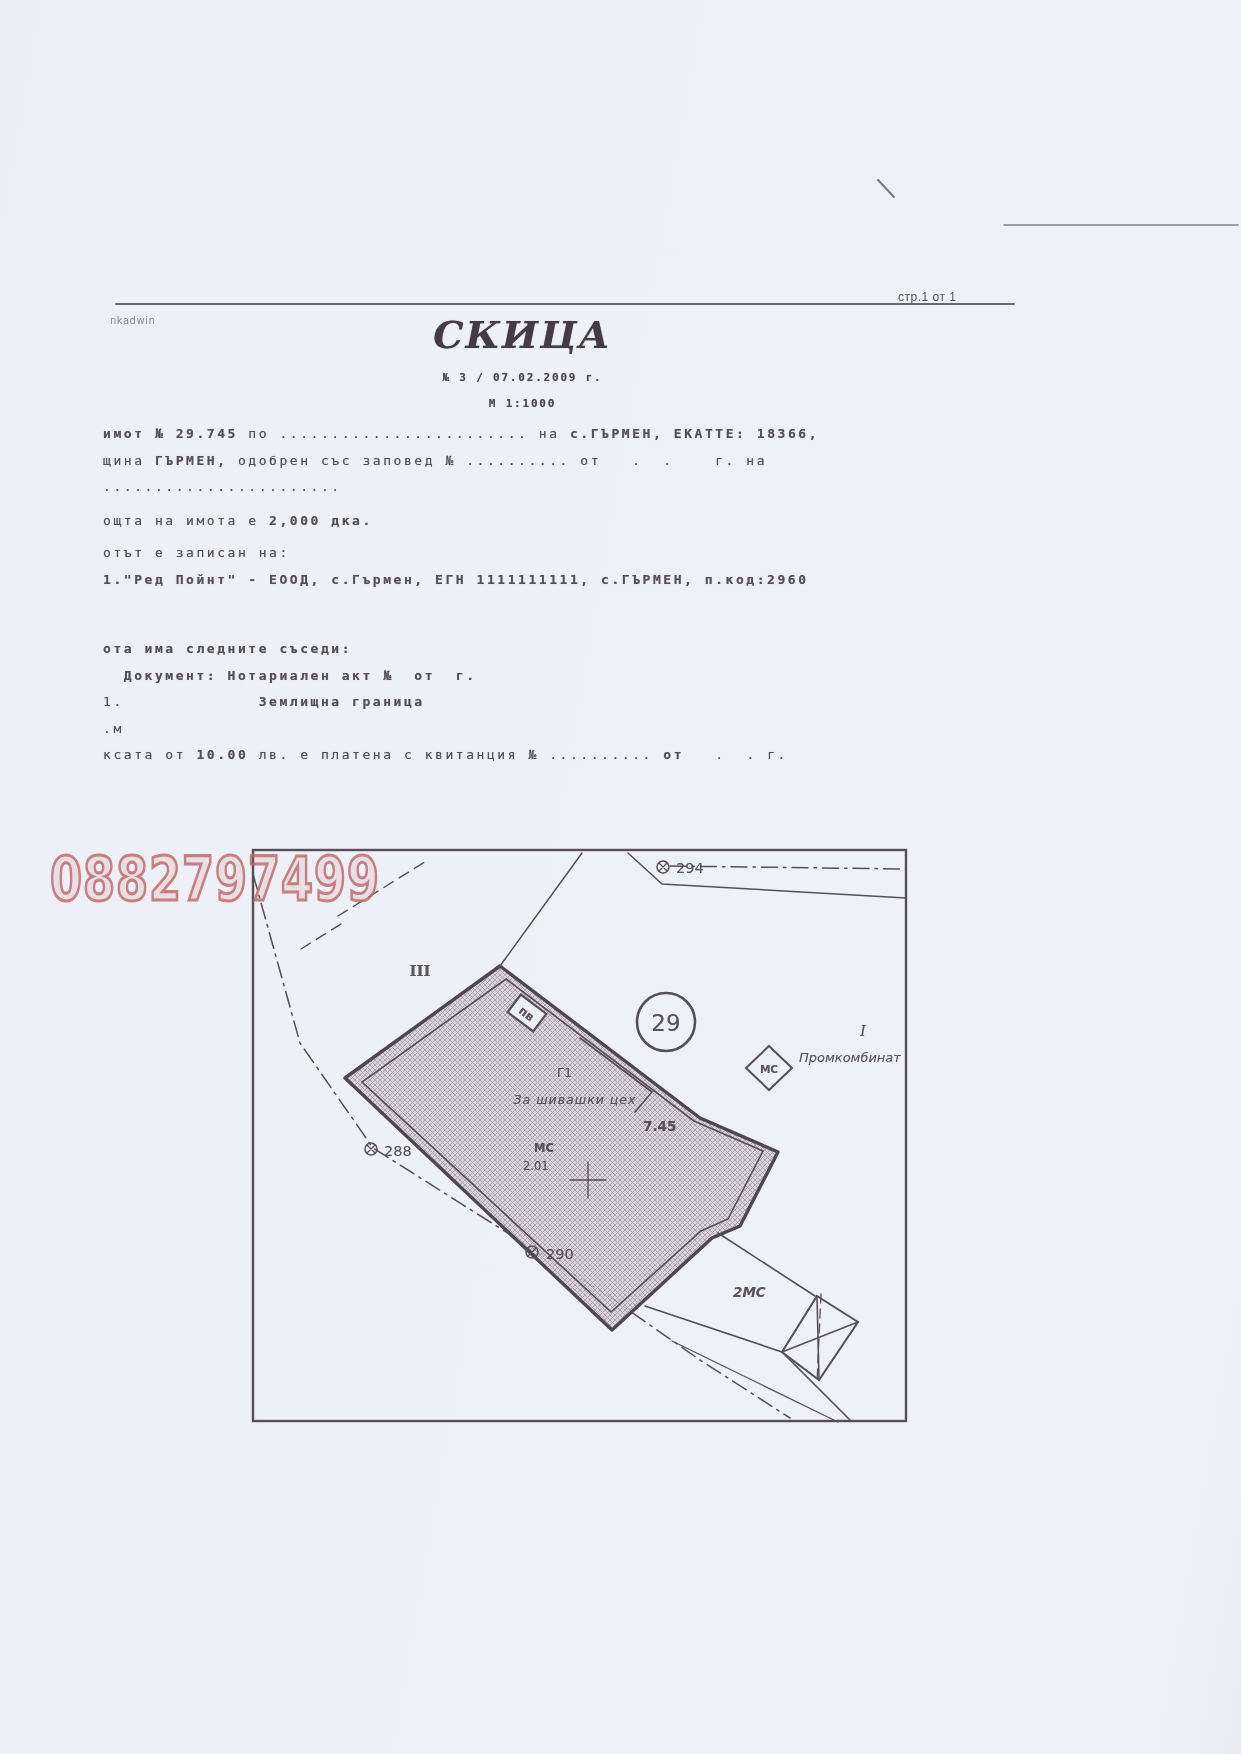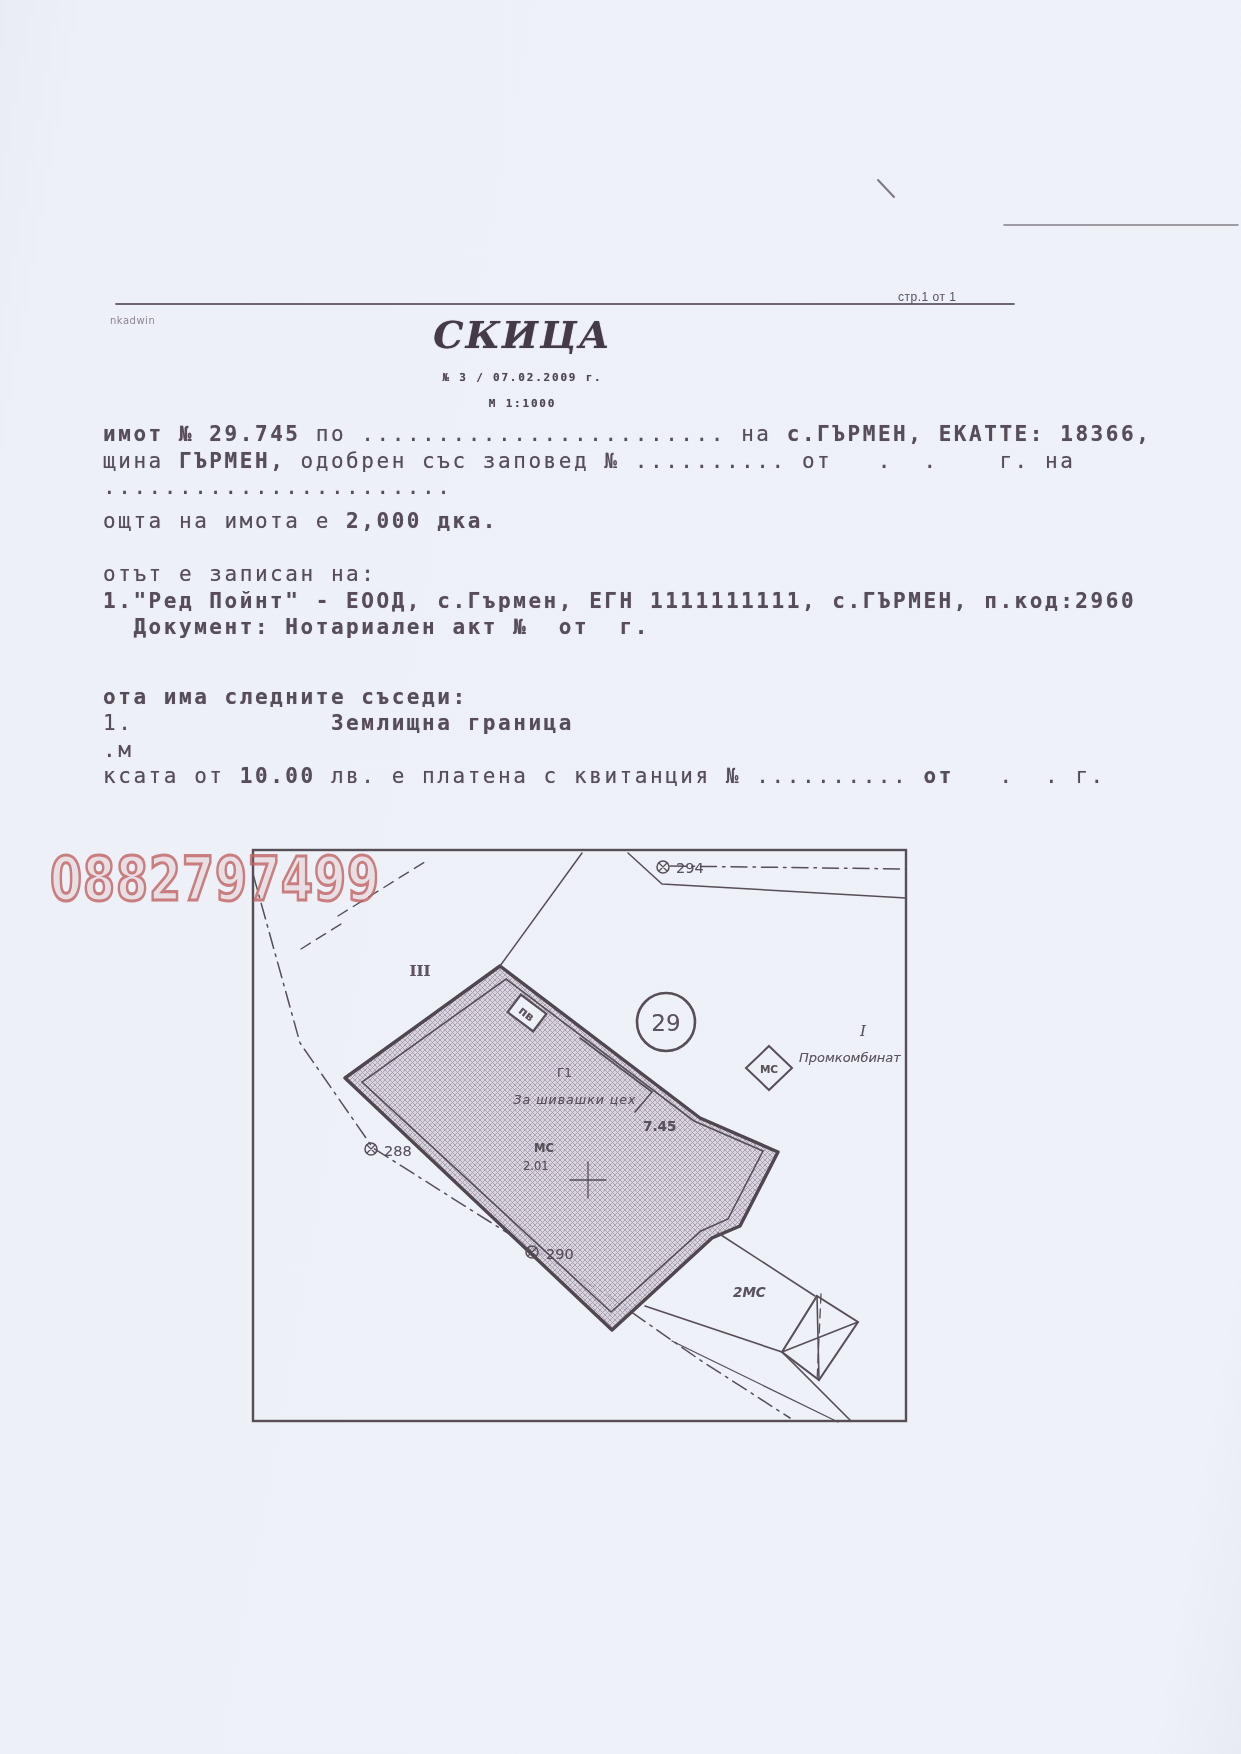--- a/index.html
+++ b/index.html
@@ -19,21 +19,21 @@
     font-family: "DejaVu Serif", "Liberation Serif", serif;
     font-style: italic; font-weight: bold;
     font-size: 38px; letter-spacing: 2px; color: #443b46;
     text-shadow: 0 0 1px rgba(68,59,70,.55);
   }
   .doc-sub { font-size: 11px; font-weight: bold; letter-spacing: 1.8px; color: #4f4652; text-shadow: 0 0 .7px rgba(79,70,82,.5); }
   .center-block { left: 105px; width: 835px; text-align: center; }
   .docbody { left: 103px; top: 421px; width: 1000px; }
   .doc-line {
     white-space: pre;
-    font-size: 21px; letter-spacing: 2.55px; line-height: 26.5px;
+    font-size: 13px; letter-spacing: 2.55px; line-height: 26.5px;
     color: #564d59;
     text-shadow: 0 0 .7px rgba(86,77,89,.5);
   }
   .doc-line .b { font-weight: bold; }
   .wm {
     left: 50px; top: 844px;
     font-family: "DejaVu Sans", "Liberation Sans", sans-serif;
     font-weight: bold; font-size: 46px; letter-spacing: 1px;
     color: rgba(196,104,104,.12);
     -webkit-text-stroke: 2.4px rgba(193,99,99,.8);
@@ -132,24 +132,24 @@
 
   <div class="abs center-block doc-title" style="top:312px">СКИЦА</div>
   <div class="abs center-block doc-sub" style="top:371px">№ 3 /  07.02.2009 г.</div>
   <div class="abs center-block doc-sub" style="top:397px">М 1:1000</div>
 
   <div class="abs docbody">
       <div class="doc-line"><span class="b">имот </span><span class="b">№ 29.745</span><span> по </span><span>........................</span><span> на </span><span class="b">с.ГЪРМЕН, ЕКАТТЕ: 18366,</span></div>
       <div class="doc-line"><span>щина </span><span class="b">ГЪРМЕН,</span><span> одобрен със заповед № .......... от   .  .    г. на</span></div>
       <div class="doc-line"><span>.......................</span></div>
       <div class="doc-line" style="margin-top: 7px;"><span>ощта на имота е </span><span class="b">2,000 дка.</span></div>
-      <div class="doc-line" style="margin-top: 27px;"><span>отът е записан на:</span></div>
+      <div class="doc-line" style="margin-top: 6px;"><span>отът е записан на:</span></div>
       <div class="doc-line"><span class="b">1."Ред Пойнт" - ЕООД, с.Гърмен, ЕГН 1111111111, с.ГЪРМЕН, п.код:2960</span></div>
+      <div class="doc-line" style="margin-top: 43px;"><span class="b">ота има следните съседи:</span></div>
       <div class="doc-line"><span class="b">  Документ: Нотариален акт №  от  г.</span></div>
-      <div class="doc-line" style="margin-top: 43px;"><span class="b">ота има следните съседи:</span></div>
       <div class="doc-line"><span>1.             </span><span class="b">Землищна граница</span></div>
       <div class="doc-line"><span>.м</span></div>
       <div class="doc-line"><span>ксата от </span><span class="b">10.00</span><span> лв. е платена с квитанция № .......... </span><span class="b">от</span><span>   .  . г.</span></div>
     </div>
 
   <div class="abs wm">0882797499</div>
 
 </div>
 
 </body></html>

